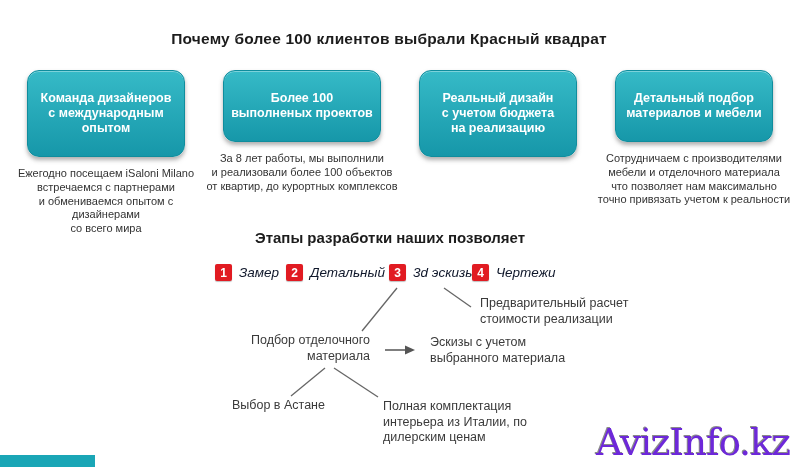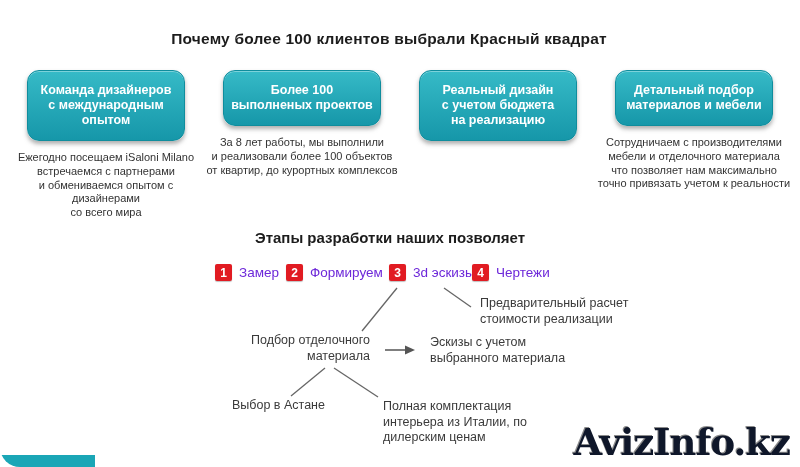--- a/index.html
+++ b/index.html
@@ -1,62 +1,62 @@
 <!DOCTYPE html>
 <html><head>
 <meta charset="utf-8">
 <style>
   * { margin:0; padding:0; box-sizing:border-box; }
   body { background:#ffffff; font-family:"Liberation Sans", sans-serif; }
   .slide {
     position:relative; width:800px; height:467px; background:#ffffff;
-    overflow:hidden; margin:0 auto;border-radius:20px;
+    overflow:hidden; margin:0 auto;
   }
   .title1 {
     position:absolute; top:30px; left:0; width:778px; text-align:center;
     font-size:15.5px; font-weight:bold; color:#1c1c1c; letter-spacing:0.2px;
   }
   .features { position:absolute; top:70px; left:8px; width:786px; display:flex; }
   .feature { width:196px; display:flex; flex-direction:column; align-items:center; }
   .pill {
     width:158px; min-height:54px; border-radius:12px;
     background:linear-gradient(#36bac7, #1697a9);
     border:1px solid #0f8êm95;
     border:1px solid #0f8d9d;
     box-shadow:0 3px 4px rgba(110,110,110,0.55), inset 0 1px 0 rgba(255,255,255,0.35);
     color:#ffffff; font-weight:bold; font-size:12.5px; line-height:15px;
     display:flex; align-items:center; justify-content:center; text-align:center;
-    white-space:pre-line; padding:12px 6px; cursor:pointer;
+    white-space:pre-line; padding:20px 6px; cursor:pointer;
   }
   .desc {
     margin-top:10px; font-size:11px; line-height:13.8px; color:#333333;
     text-align:center; white-space:pre-line;
   }
   .title2 {
     position:absolute; top:229px; left:0; width:780px; text-align:center;
     font-size:15px; font-weight:bold; color:#1c1c1c;
   }
   .step { position:absolute; top:264px; display:flex; align-items:center; }
   .stepnum {
     width:17px; height:17px; background:#e11b22; border-radius:2px;
     color:#ffffff; font-size:12px; font-weight:bold;
     display:flex; align-items:center; justify-content:center;
     box-shadow:0 1px 1px rgba(0,0,0,0.25);
   }
-  .steplabel { margin-left:7px; font-size:13.5px; color:#6d28d9; }
+  .steplabel { margin-left:7px; font-size:13.5px; color:#0f172a;font-style:italic; }
   .lines { position:absolute; left:0; top:0; width:800px; height:467px; pointer-events:none; }
   .node {
     position:absolute; font-size:12.5px; line-height:15.5px; color:#3a3a3a;
     white-space:pre-line;
   }
   .node.right { text-align:right; }
   .watermark {
     position:absolute; right:10px; bottom:3px;
-    font-family:"DejaVu Serif","Liberation Serif",serif; font-weight:bold;
-    font-size:37px; color:#0f172a; letter-spacing:-1px;
+    font-family:"DejaVu Serif","Liberation Serif",serif; font-weight:normal;
+    font-size:37px; color:#6d28d9; letter-spacing:-1px;
     text-shadow:-1px -1px 0 #8b8b8b, 1px 1px 1px #ffffff;
   }
   .footer-bar {
     position:absolute; left:0; bottom:0; width:95px; height:12px;
     background:#1aa6b6;
   }
 </style>
 </head>
 <body>
 
@@ -97,21 +97,21 @@
   </div>
 
   <div class="title2">Этапы разработки наших позволяет</div>
 
   <div class="step" style="left:215px;">
     <span class="stepnum">1</span>
     <span class="steplabel">Замер</span>
   </div>
   <div class="step" style="left:286px;">
     <span class="stepnum">2</span>
-    <span class="steplabel">Формируем</span>
+    <span class="steplabel">Детальный</span>
   </div>
   <div class="step" style="left:389px;">
     <span class="stepnum">3</span>
     <span class="steplabel">3d эскизы</span>
   </div>
   <div class="step" style="left:472px;">
     <span class="stepnum">4</span>
     <span class="steplabel">Чертежи</span>
   </div>
 

